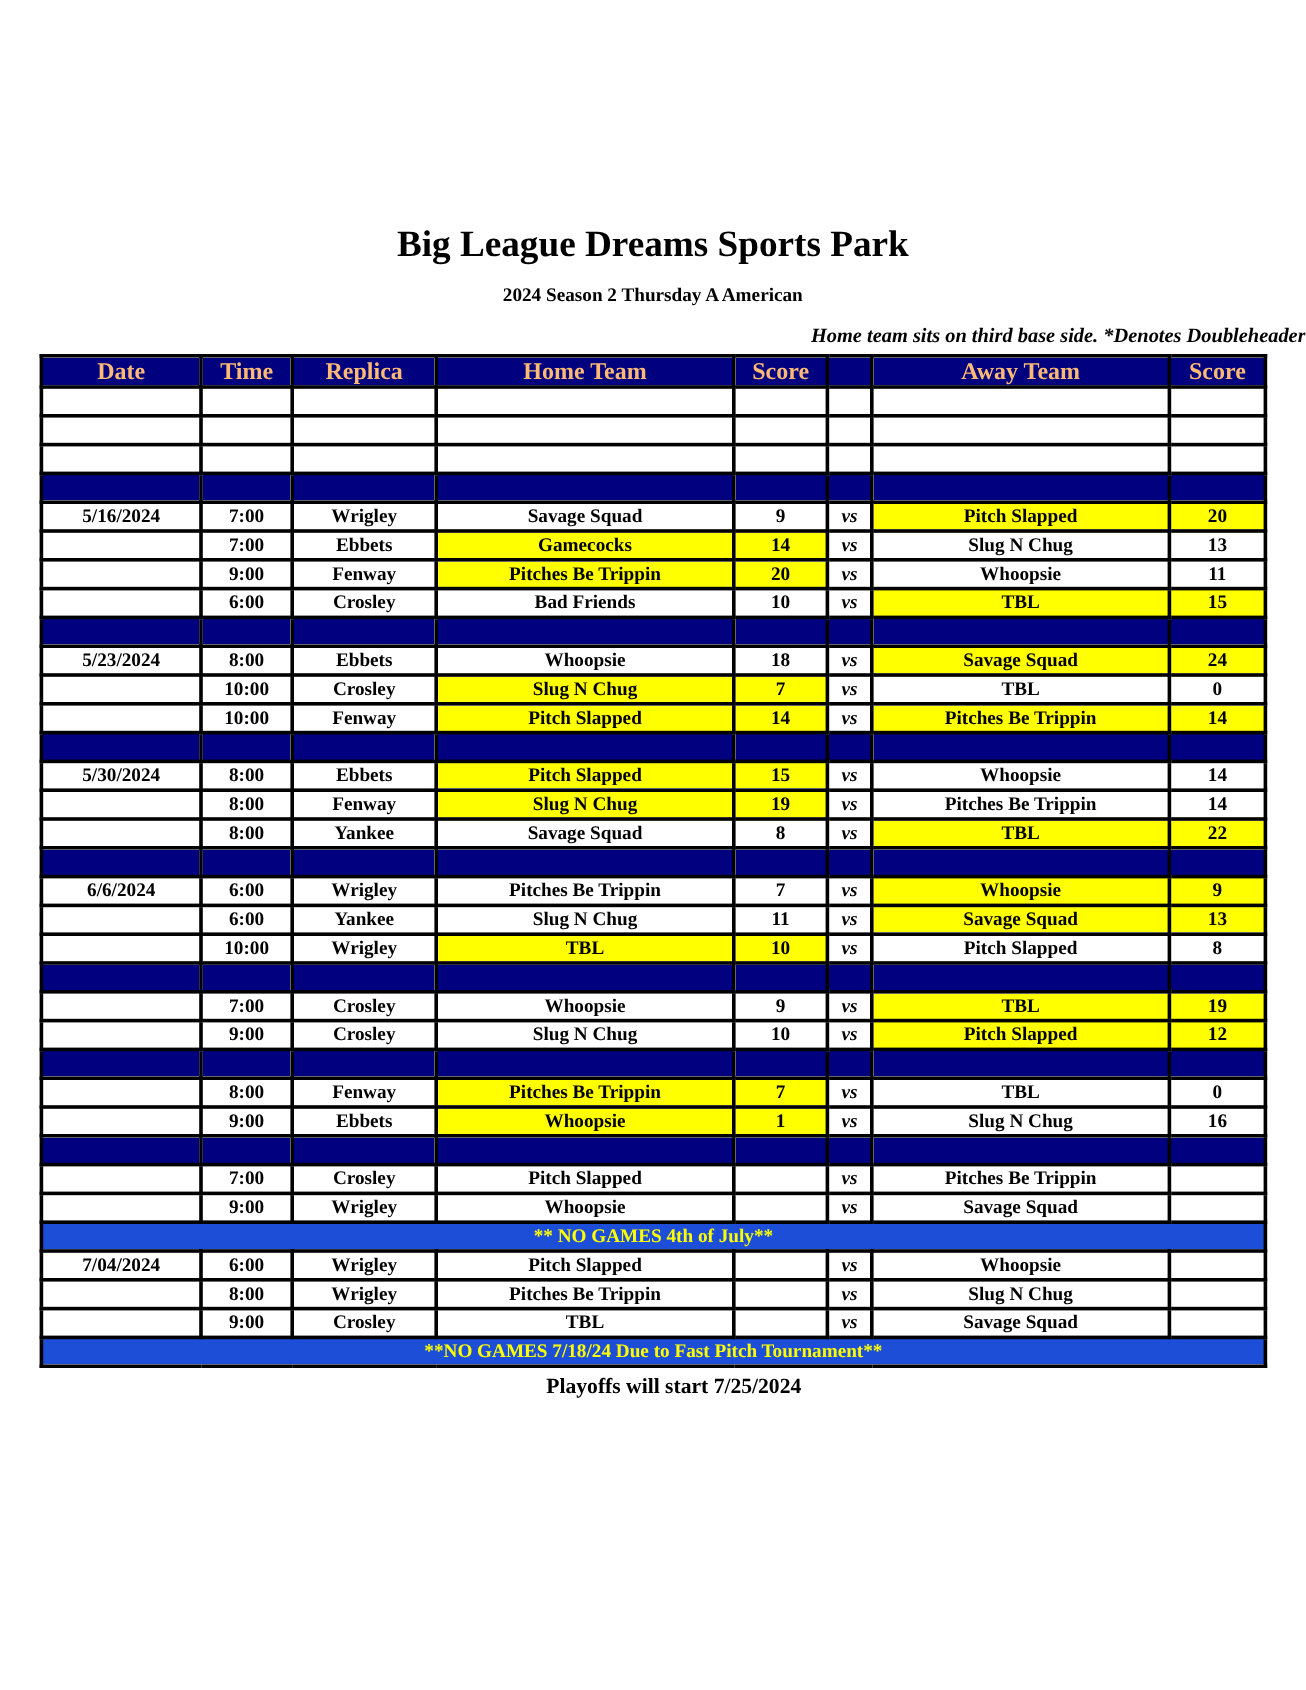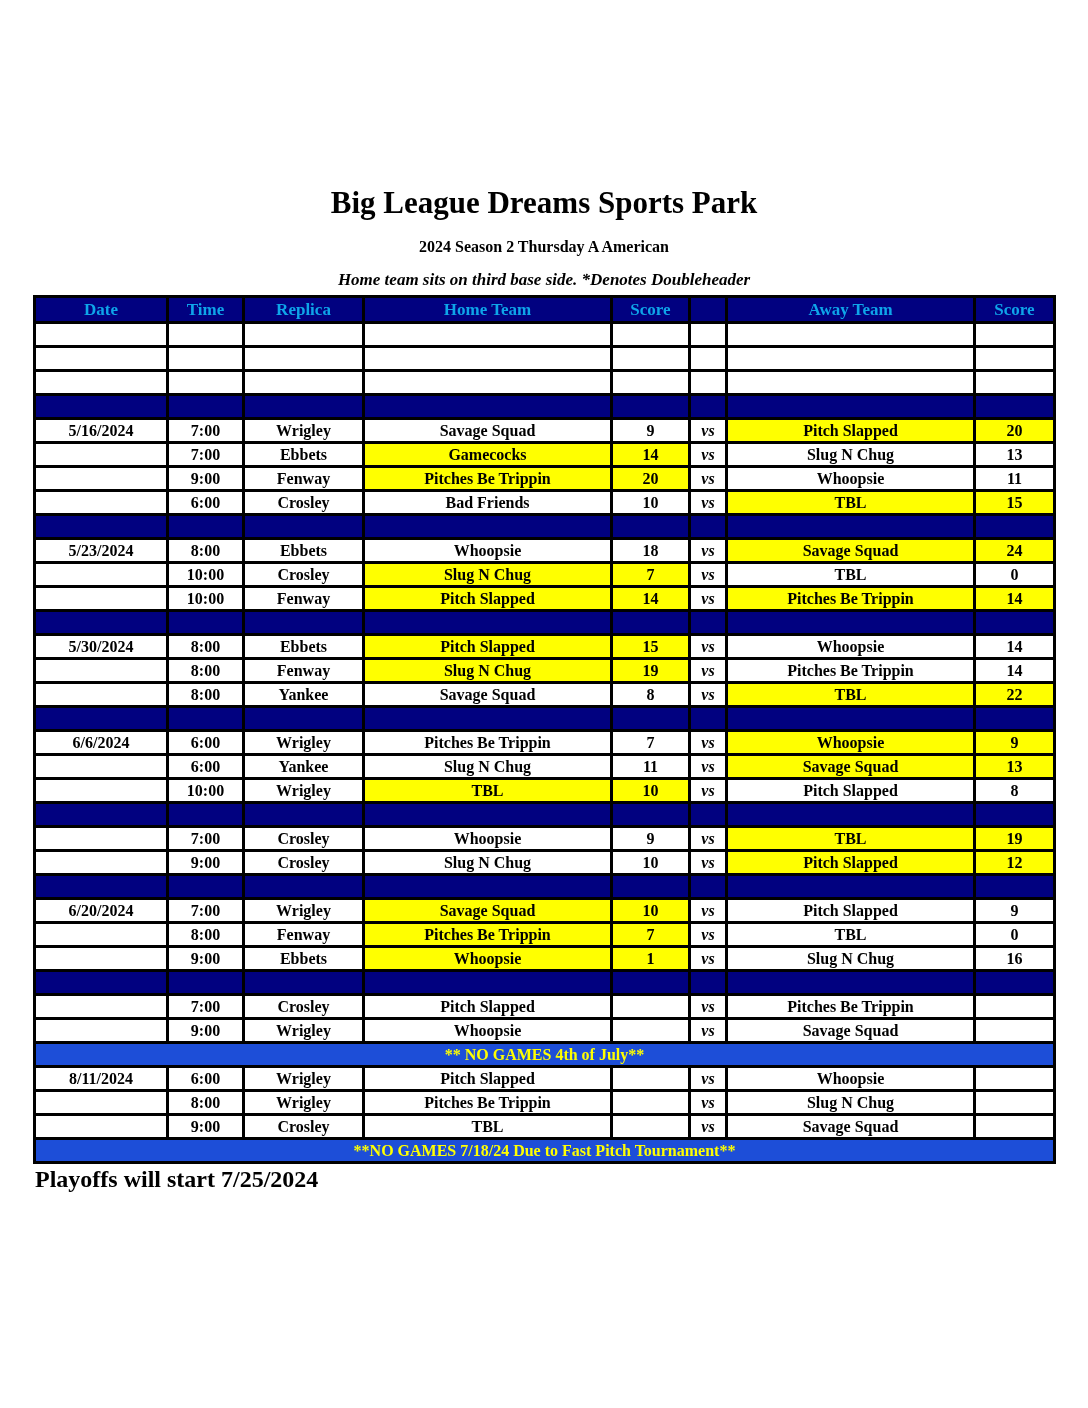--- a/index.html
+++ b/index.html
@@ -19,21 +19,21 @@
     line-height: 34px;
   }
   .subtitle {
     text-align: center;
     font-size: 16px;
     font-weight: bold;
     margin: 7px 0 0 0;
     line-height: 26px;
   }
   .note {
-    text-align: center;
+    text-align: right;
     font-size: 17px;
     font-weight: bold;
     font-style: italic;
     margin: 10px 0 6px 0;
     line-height: 19px;
   }
   table.schedule {
     border-collapse: collapse;
     table-layout: fixed;
     margin-left: 33px;
@@ -45,38 +45,39 @@
     height: 24px;
     text-align: center;
     font-weight: bold;
     font-size: 16px;
     line-height: 20px;
     overflow: hidden;
     white-space: nowrap;
   }
   table.schedule thead th {
     background: #010180;
-    color: #0ea5e9;
-    font-size: 17px;
+    color: #fdba74;
+    font-size: 20px;
     height: 26px;
   }
   td.navy { background: #010180; }
   td.hl   { background: #FFFF00; }
   td.vs   { font-style: italic; font-size: 15px; }
   td.notice {
     background: #1d4ed8;
     color: #FFFF00;
     font-size: 17px;
     text-align: center;
   }
   .footer {
     margin: 5px 0 0 35px;
-    font-size: 24px;
+    font-size: 18px;
     font-weight: bold;
     line-height: 20px;
+    text-align: center;
   }
 </style>
 </head>
 <body>
 
 <div class="page">
   <h1 class="title">Big League Dreams Sports Park</h1>
   <h2 class="subtitle">2024 Season 2 Thursday A American</h2>
   <div class="note">Home team sits on third base side.  *Denotes Doubleheader</div>
 
@@ -338,30 +339,20 @@
           <td class="navy"></td>
           <td class="navy"></td>
           <td class="navy"></td>
           <td class="navy"></td>
           <td class="navy"></td>
           <td class="navy"></td>
           <td class="navy"></td>
           <td class="navy"></td>
         </tr>
         <tr>
-          <td>6/20/2024</td>
-          <td>7:00</td>
-          <td>Wrigley</td>
-          <td class="hl">Savage Squad</td>
-          <td class="hl">10</td>
-          <td class="vs">vs</td>
-          <td>Pitch Slapped</td>
-          <td>9</td>
-        </tr>
-        <tr>
           <td></td>
           <td>8:00</td>
           <td>Fenway</td>
           <td class="hl">Pitches Be Trippin</td>
           <td class="hl">7</td>
           <td class="vs">vs</td>
           <td>TBL</td>
           <td>0</td>
         </tr>
         <tr>
@@ -401,21 +392,21 @@
           <td>Whoopsie</td>
           <td></td>
           <td class="vs">vs</td>
           <td>Savage Squad</td>
           <td></td>
         </tr>
         <tr>
           <td class="notice" colspan="8">** NO GAMES 4th of July**</td>
         </tr>
         <tr>
-          <td>8/11/2024</td>
+          <td>7/04/2024</td>
           <td>6:00</td>
           <td>Wrigley</td>
           <td>Pitch Slapped</td>
           <td></td>
           <td class="vs">vs</td>
           <td>Whoopsie</td>
           <td></td>
         </tr>
         <tr>
           <td></td>

